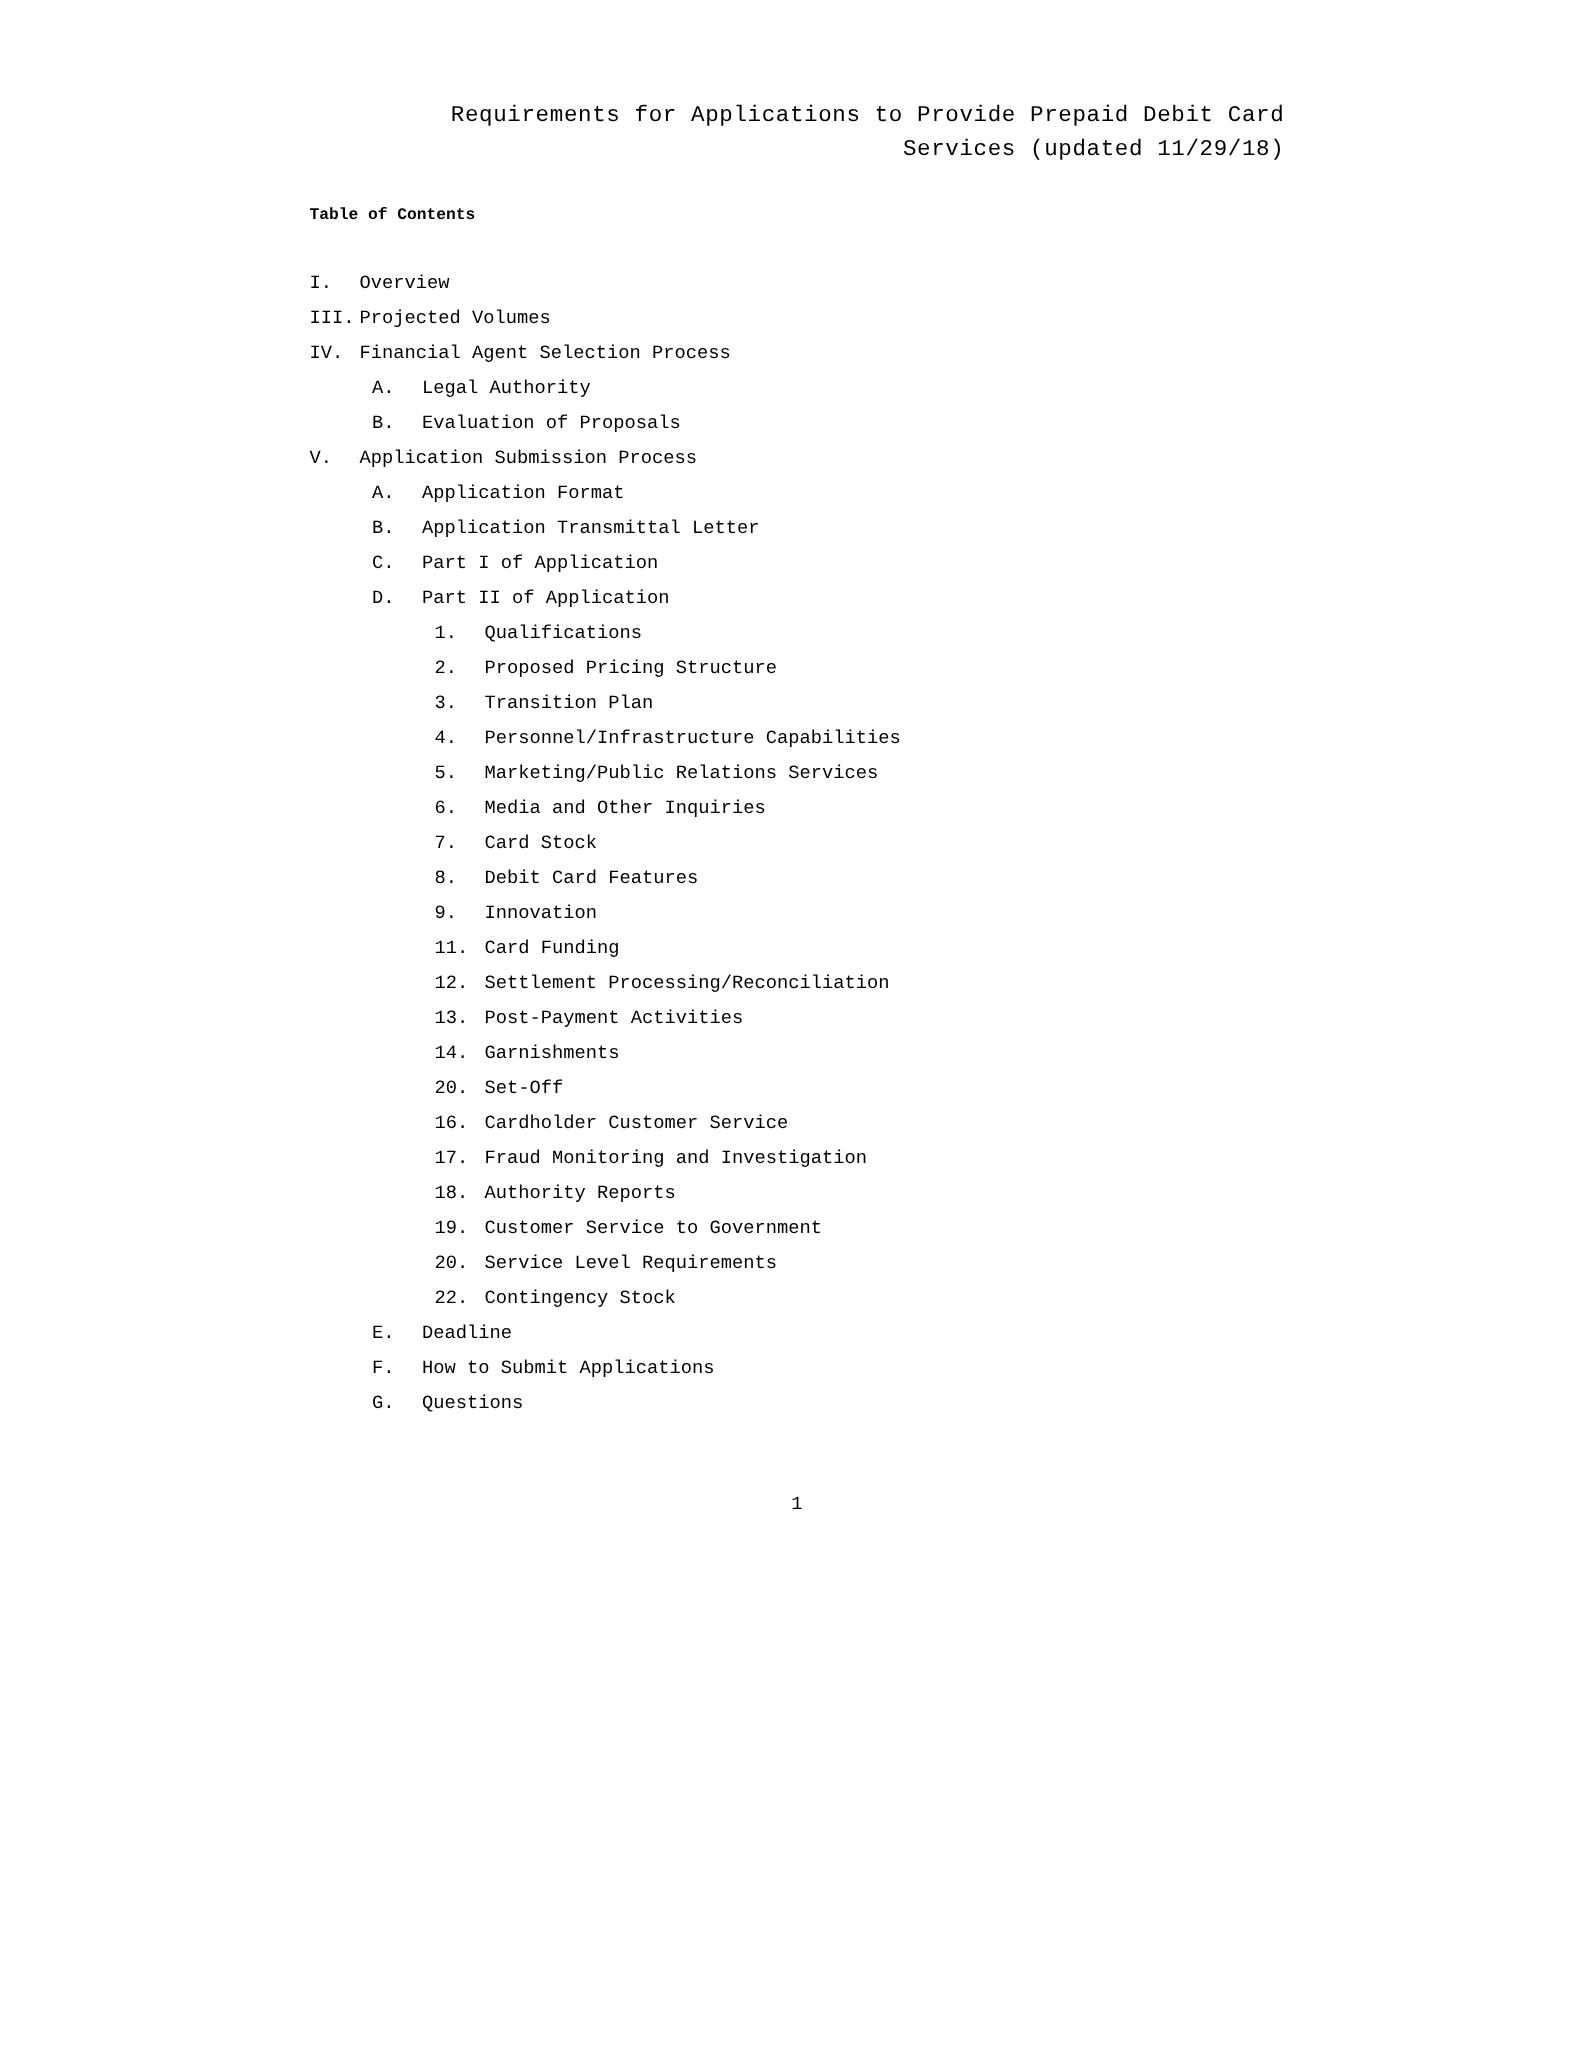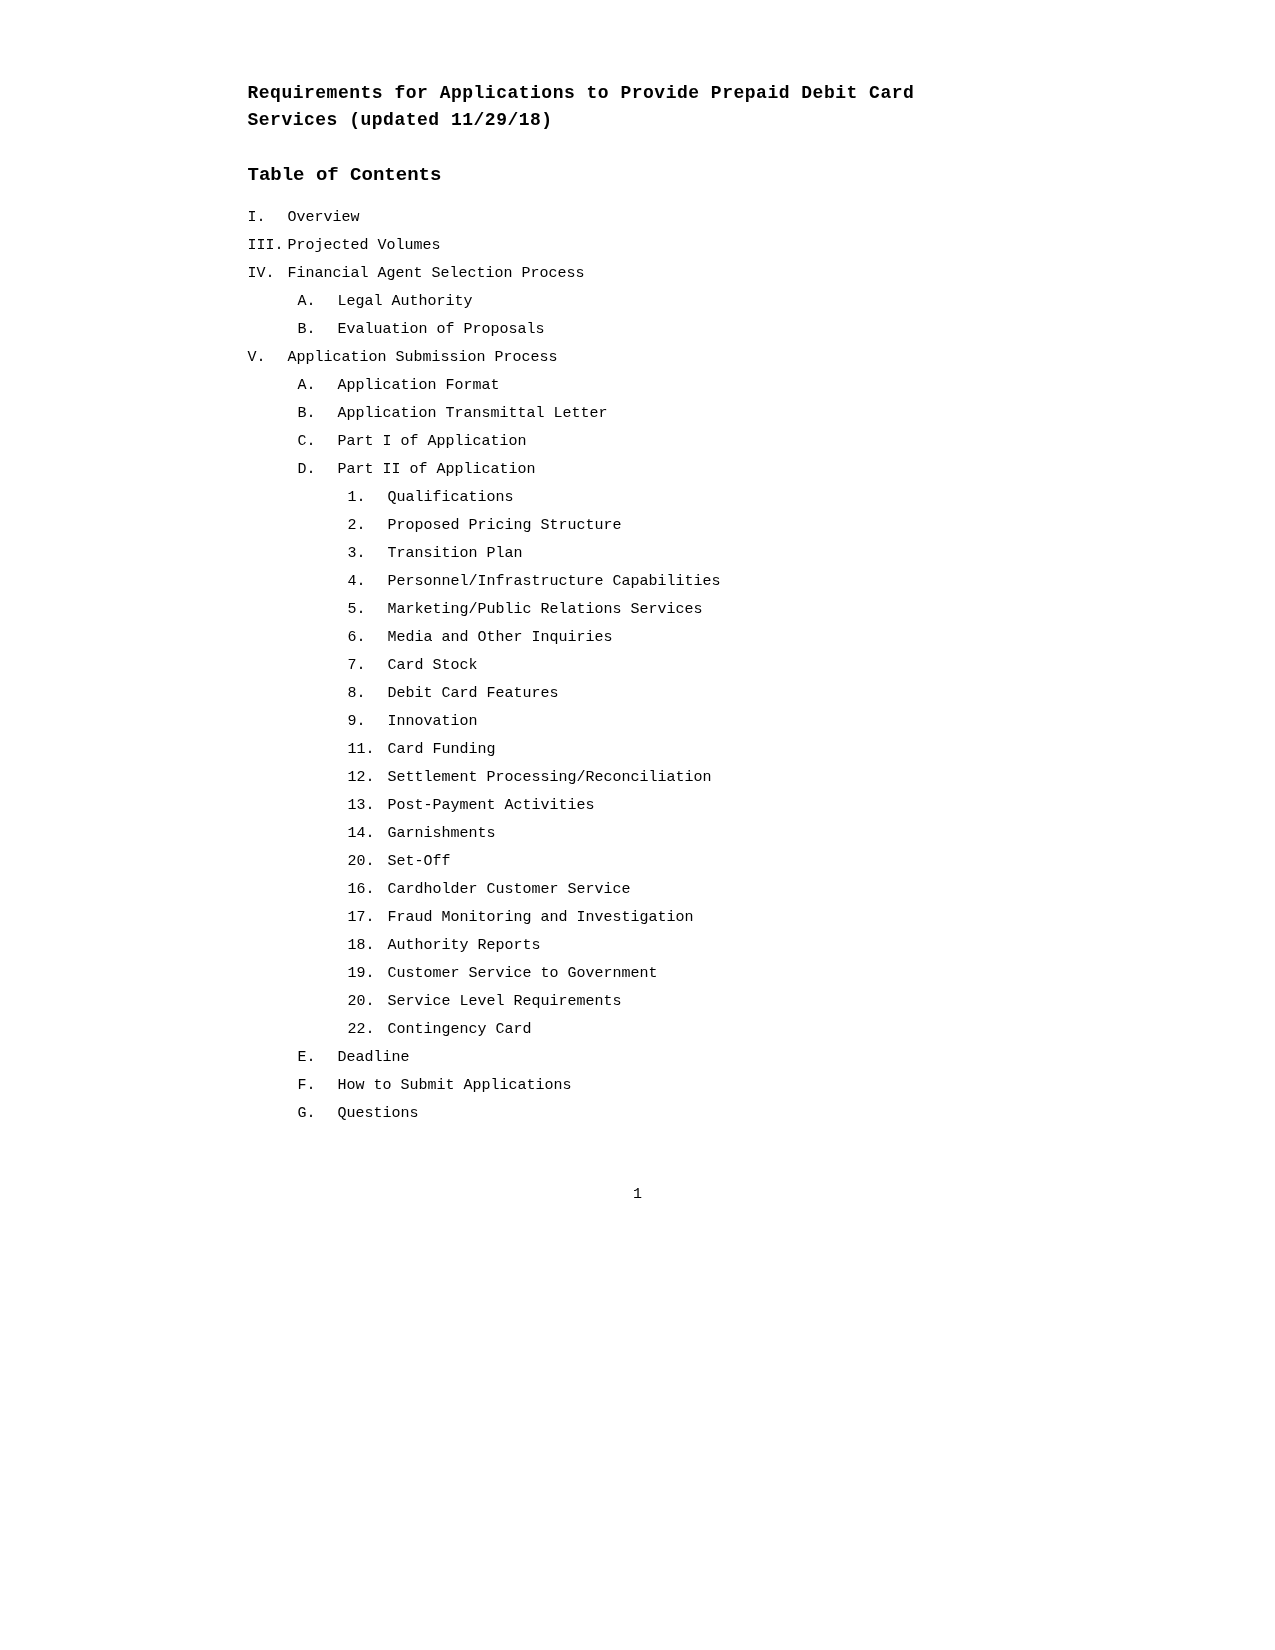--- a/index.html
+++ b/index.html
@@ -19,33 +19,33 @@
       justify-content: center;
     }
 
     .page {
       width: 900px;
       padding: 80px 60px 80px 60px;
       position: relative;
     }
 
     .main-title {
-      text-align: left;
+      text-align: right;
       font-size: 18px;
-      font-weight: bold;
+      font-weight: normal;
       font-family: 'Courier New', Courier, monospace;
       margin-bottom: 30px;
       line-height: 1.5;
       letter-spacing: 0.5px;
     }
 
     .toc-heading {
-      font-size: 19px;
+      font-size: 13px;
       font-weight: bold;
-      margin-bottom: 20px;
+      margin-bottom: 36px;
       font-family: 'Courier New', Courier, monospace;
     }
 
     .toc-list {
       list-style: none;
       padding: 0;
       margin: 0;
     }
 
     .toc-item {
@@ -202,21 +202,21 @@
       <li class="toc-item level-2">
         <span class="label">19.</span>
         <span>Customer Service to Government</span>
       </li>
       <li class="toc-item level-2">
         <span class="label">20.</span>
         <span>Service Level Requirements</span>
       </li>
       <li class="toc-item level-2">
         <span class="label">22.</span>
-        <span>Contingency Card</span>
+        <span>Contingency Stock</span>
       </li>
       <li class="toc-item level-1">
         <span class="label">E.</span>
         <span>Deadline</span>
       </li>
       <li class="toc-item level-1">
         <span class="label">F.</span>
         <span>How to Submit Applications</span>
       </li>
       <li class="toc-item level-1">

